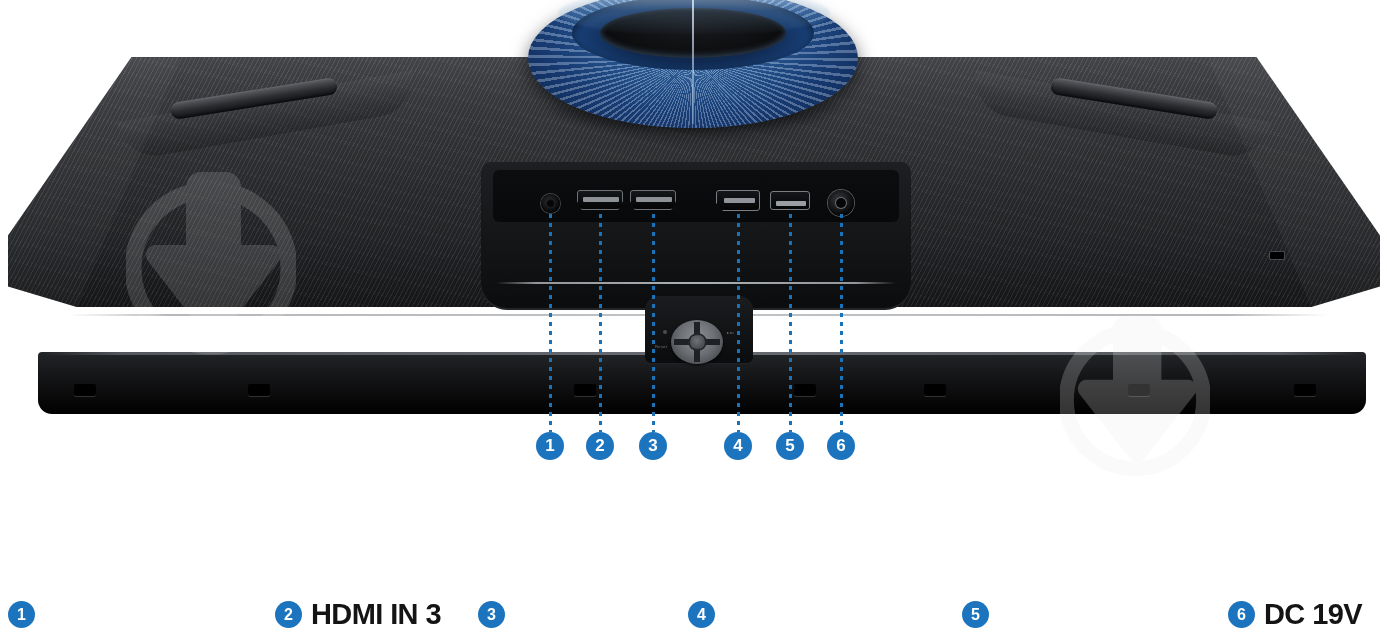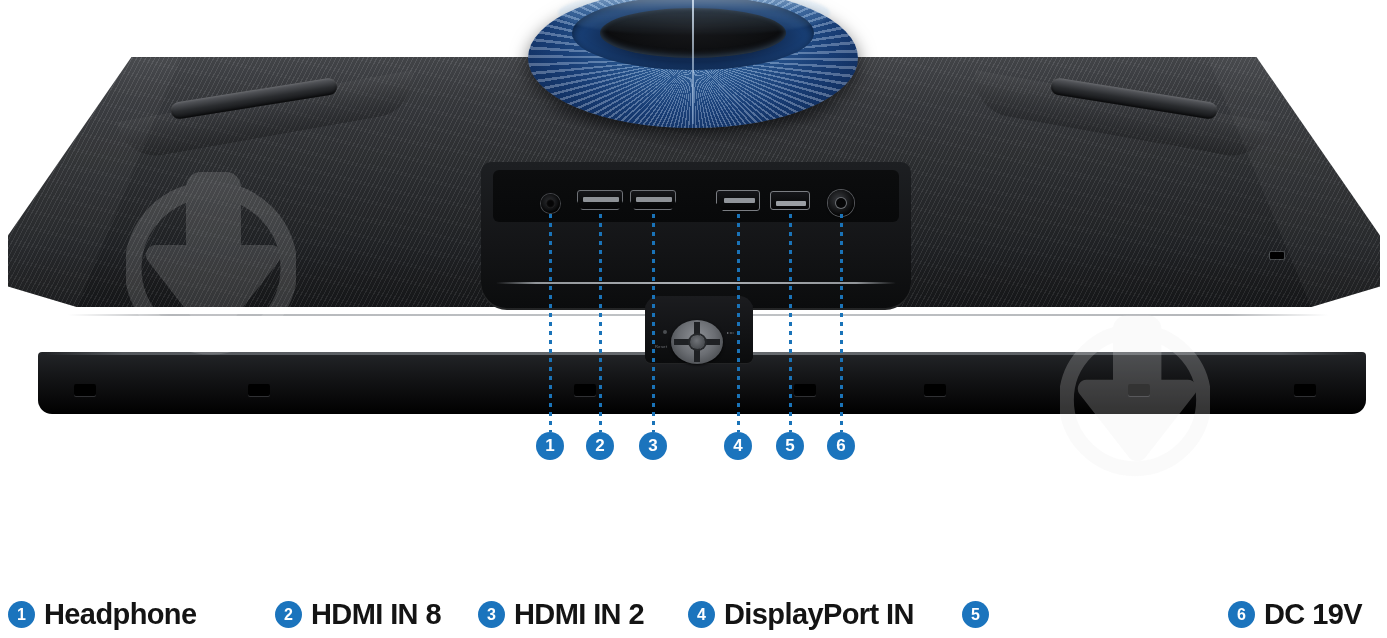--- a/index.html
+++ b/index.html
@@ -535,33 +535,30 @@
       <div class="callout" style="left: 724px; top: 432px;">4</div>
       <div class="leader" style="left: 789px; top: 214px; height: 218px;"></div>
       <div class="callout" style="left: 776px; top: 432px;">5</div>
       <div class="leader" style="left: 840px; top: 214px; height: 218px;"></div>
       <div class="callout" style="left: 827px; top: 432px;">6</div>
     </div>
 
   <div class="legend" id="legend-row">
       <div class="legend-item" style="left: 8px;">
         <div class="legend-badge">1</div>
-        <div class="legend-label">Headphone</div>
       </div>
       <div class="legend-item" style="left: 275px;">
         <div class="legend-badge">2</div>
-        <div class="legend-label">HDMI IN 8</div>
+        <div class="legend-label">HDMI IN 3</div>
       </div>
       <div class="legend-item" style="left: 478px;">
         <div class="legend-badge">3</div>
-        <div class="legend-label">HDMI IN 2</div>
       </div>
       <div class="legend-item" style="left: 688px;">
         <div class="legend-badge">4</div>
-        <div class="legend-label">DisplayPort IN</div>
       </div>
       <div class="legend-item" style="left: 962px;">
         <div class="legend-badge">5</div>
       </div>
       <div class="legend-item" style="left: 1228px;">
         <div class="legend-badge">6</div>
         <div class="legend-label">DC 19V</div>
       </div>
     </div>
 

